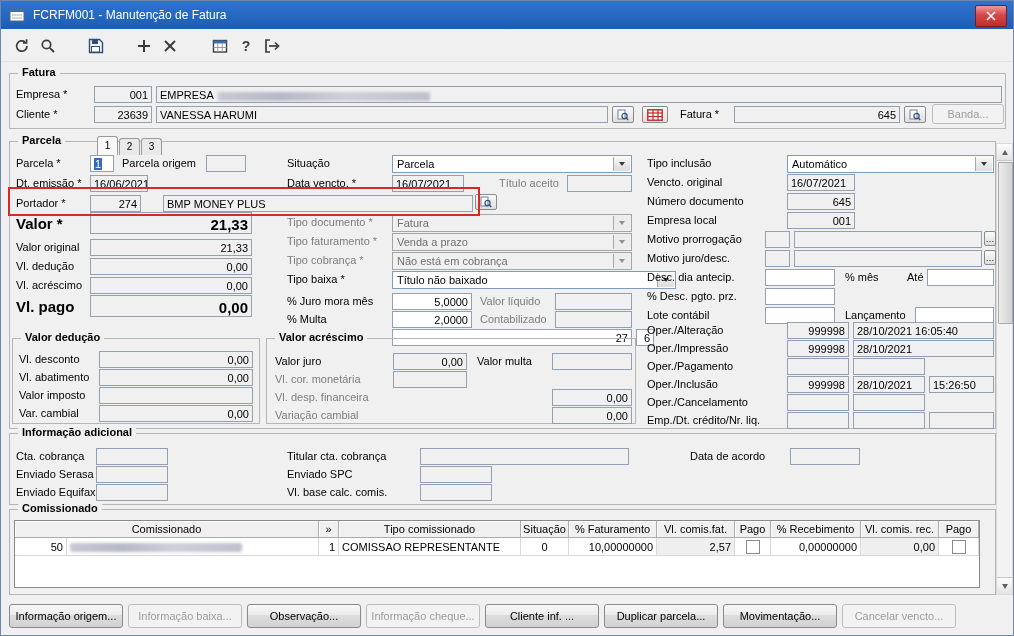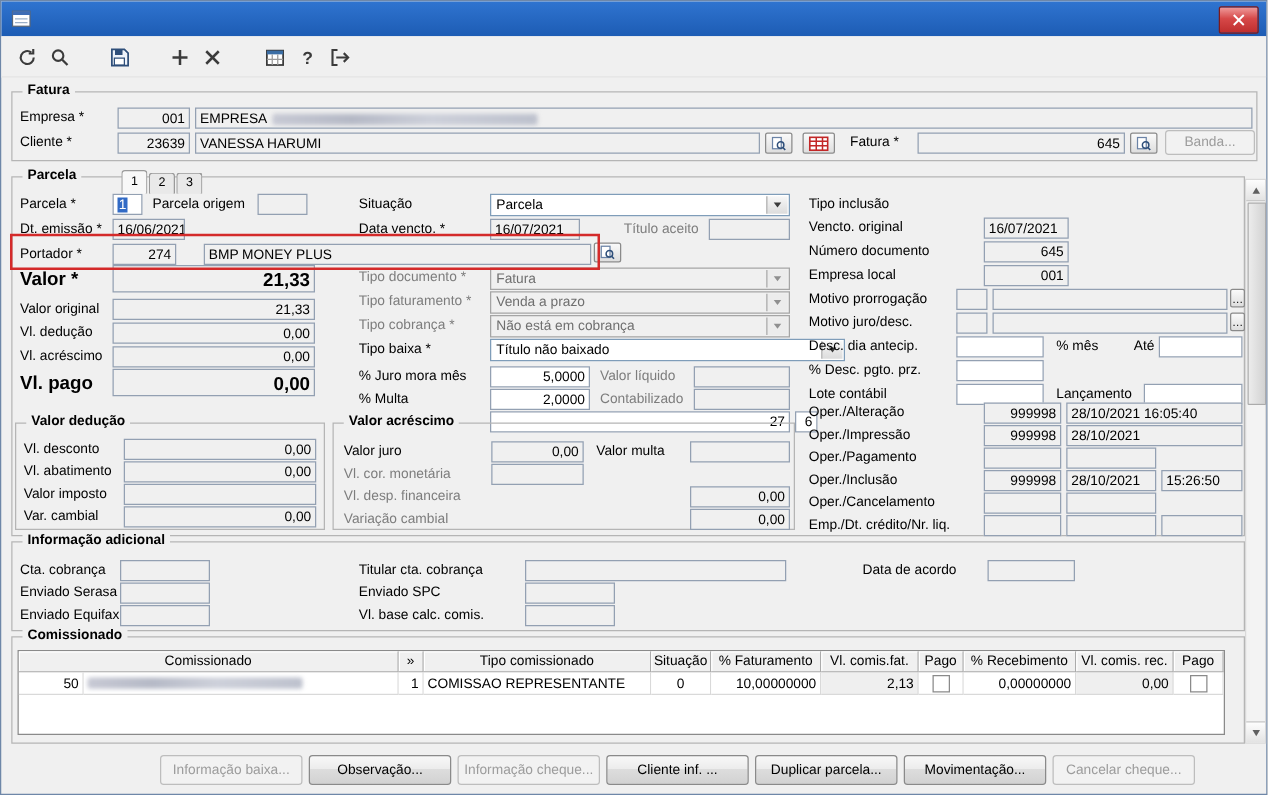--- a/index.html
+++ b/index.html
@@ -119,20 +119,21 @@
 
   <div class="titlebar">
     <span style="display:flex">
       <svg width="16" height="16" viewBox="0 0 16 16">
           <rect x="1" y="2" width="14" height="12" fill="#fff" stroke="#58677a" stroke-width="1"></rect>
           <rect x="1" y="2" width="14" height="3" fill="#3e6db5"></rect>
           <line x1="3" y1="8" x2="13" y2="8" stroke="#9bb0c9" stroke-width="1"></line>
           <line x1="3" y1="11" x2="13" y2="11" stroke="#9bb0c9" stroke-width="1"></line>
         </svg>
     </span>
+    <span class="title">FCRFM001 - Manutenção de Fatura</span>
     <div class="closebtn">
       <span style="display:flex">
         <svg width="10" height="10" viewBox="0 0 10 10">
             <line x1="1" y1="1" x2="9" y2="9" stroke="#fff" stroke-width="1.6"></line>
             <line x1="9" y1="1" x2="1" y2="9" stroke="#fff" stroke-width="1.6"></line>
           </svg>
       </span>
     </div>
   </div>
 
@@ -317,20 +318,23 @@
     <div class="fld" style="left:545px;top:151px;width:77px"></div>
     <span class="lbl" style="left:277px;top:171px">% Multa</span>
     <div class="fld white num" style="left:382px;top:169px;width:80px">2,0000</div>
     <span class="lbl dis" style="left:470px;top:171px">Contabilizado</span>
     <div class="fld" style="left:545px;top:169px;width:77px"></div>
     <span class="lbl" style="left:277px;top:189px">Nosso número</span>
     <div class="fld white num" style="left:382px;top:187px;width:240px">27</div>
     <div class="fld white num" style="left:626px;top:187px;width:18px">6</div>
 
     <span class="lbl" style="left:637px;top:15px">Tipo inclusão</span>
+    <div class="combo" style="left:777px;top:13px;width:207px"><span>Automático</span><span class="arrow">
+          <span class="tridn"></span>
+        </span></div>
     <span class="lbl" style="left:637px;top:34px">Vencto. original</span>
     <div class="fld" style="left:777px;top:32px;width:68px">16/07/2021</div>
     <span class="lbl" style="left:637px;top:53px">Número documento</span>
     <div class="fld num" style="left:777px;top:51px;width:68px">645</div>
     <span class="lbl" style="left:637px;top:72px">Empresa local</span>
     <div class="fld num" style="left:777px;top:70px;width:68px">001</div>
 
     <span class="lbl" style="left:637px;top:91px">Motivo prorrogação</span>
     <div class="fld" style="left:755px;top:89px;width:25px"></div>
     <div class="fld" style="left:784px;top:89px;width:188px"></div>
@@ -452,38 +456,39 @@
           <th>Vl. comis. rec.</th>
           <th>Pago</th>
         </tr>
         <tr>
           <td class="num">50</td>
           <td><span class="redact" style="width:172px;margin-left:0"></span></td>
           <td class="num">1</td>
           <td>COMISSAO REPRESENTANTE</td>
           <td class="ctr">0</td>
           <td class="num">10,00000000</td>
-          <td class="num gray">2,13</td>
+          <td class="num gray">2,57</td>
           <td class="ctr"><span class="cb"></span></td>
           <td class="num">0,00000000</td>
           <td class="num gray">0,00</td>
           <td class="ctr"><span class="cb"></span></td>
         </tr>
       </tbody>
         </table>
     </div>
   </div>
 
+  <div class="fbtn" style="left:8px;top:603px">Informação origem...</div>
   <div class="fbtn dis" style="left:127px;top:603px">Informação baixa...</div>
   <div class="fbtn" style="left:246px;top:603px">Observação...</div>
   <div class="fbtn dis" style="left:365px;top:603px">Informação cheque...</div>
   <div class="fbtn" style="left:484px;top:603px">Cliente inf. ...</div>
   <div class="fbtn" style="left:603px;top:603px">Duplicar parcela...</div>
   <div class="fbtn" style="left:722px;top:603px">Movimentação...</div>
-  <div class="fbtn dis" style="left:841px;top:603px">Cancelar cheque...</div>
+  <div class="fbtn dis" style="left:841px;top:603px">Cancelar vencto...</div>
 
   <div class="sb">
     <div class="sbu">
         <span class="triu"></span>
       </div>
     <div class="thumb"></div>
     <div class="sbd">
         <span class="trid"></span>
       </div>
   </div>

